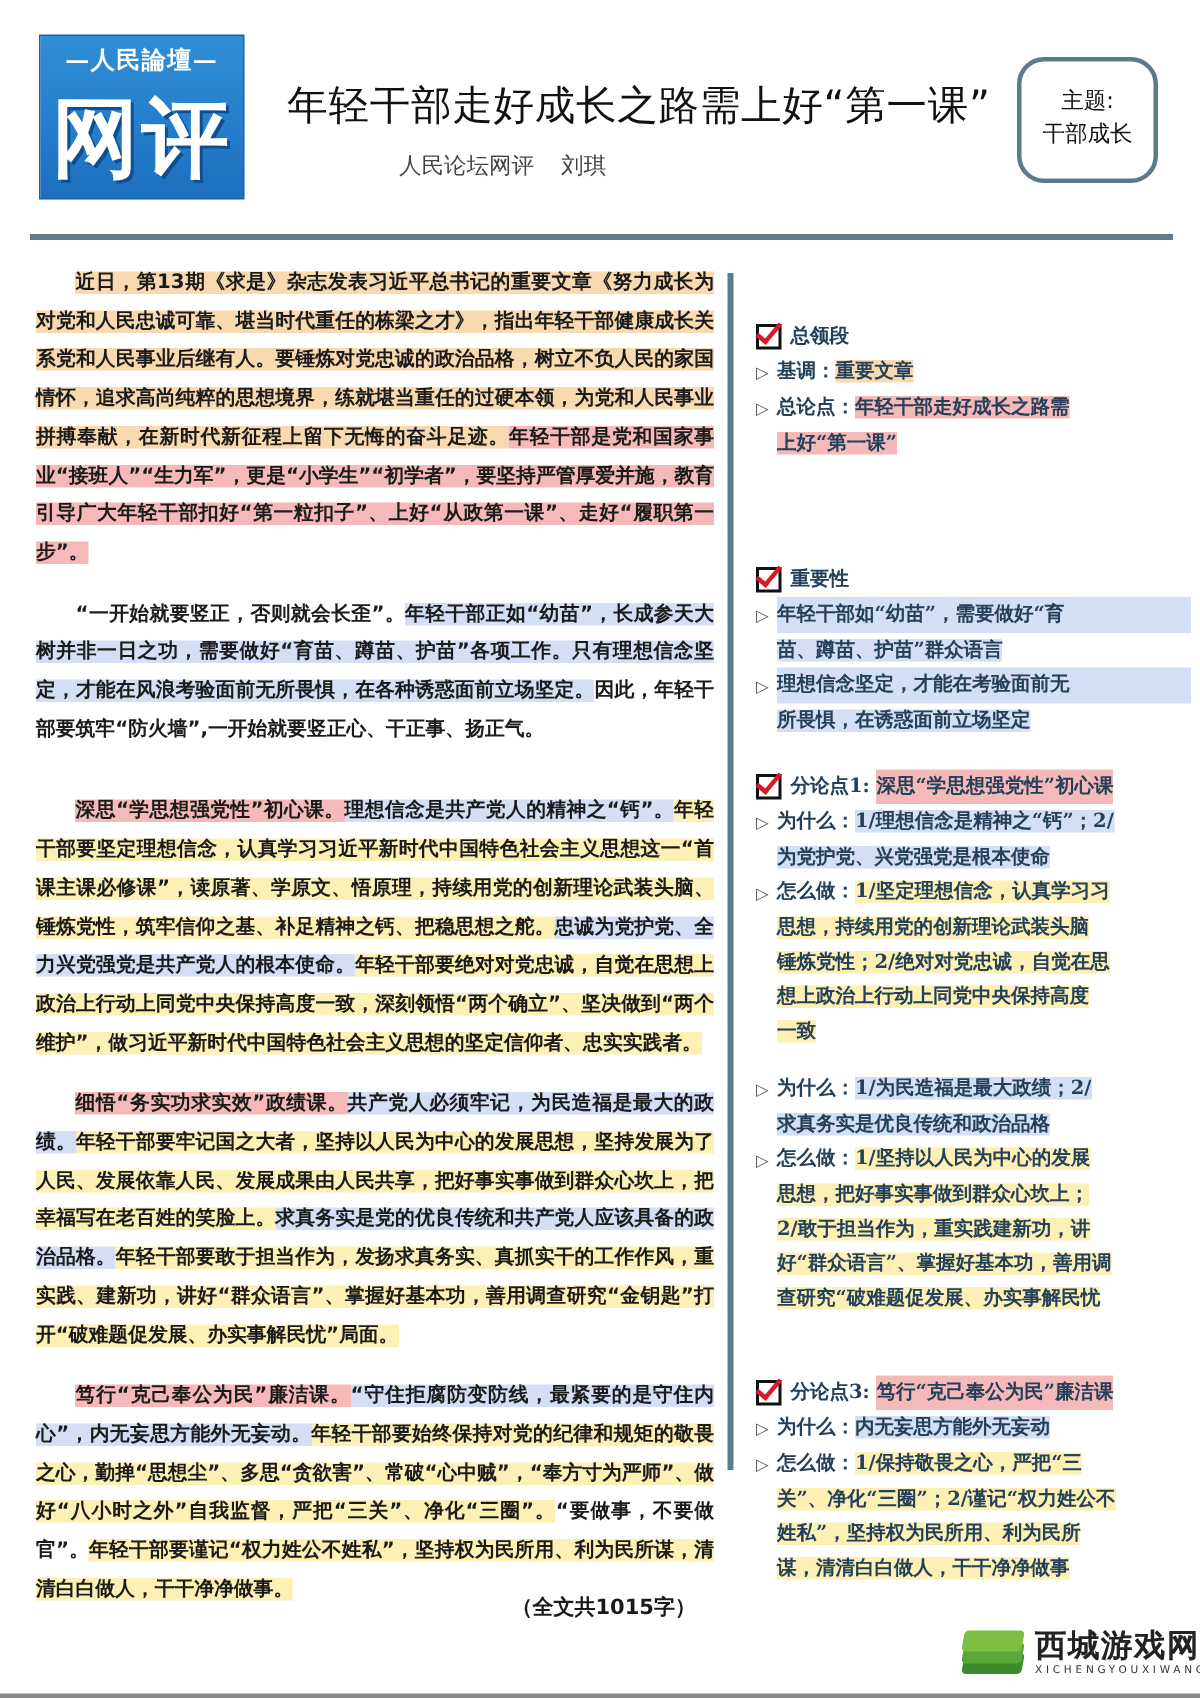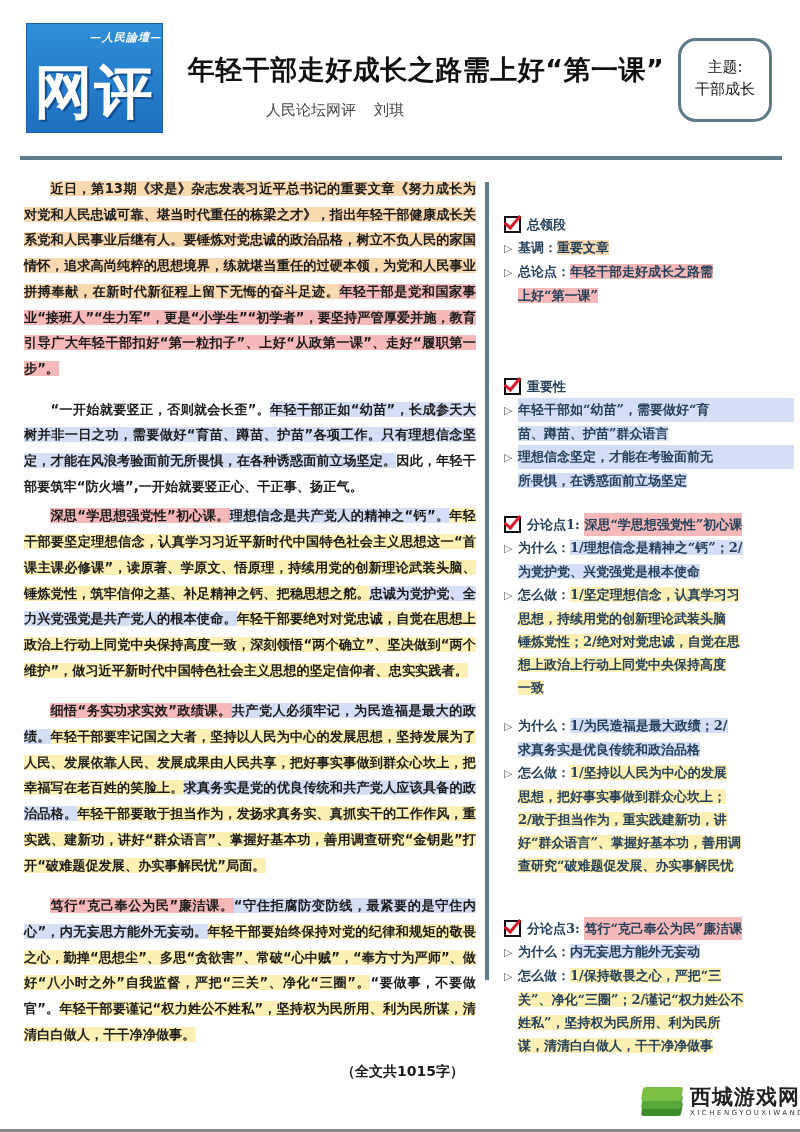--- a/index.html
+++ b/index.html
@@ -2,36 +2,36 @@
 <html><head>
 <meta charset="utf-8">
 <style>
   * { box-sizing: border-box; margin: 0; padding: 0; }
   html, body { width: 800px; height: 1132px; background: #ffffff; overflow: hidden; }
   body { position: relative; font-family: "DejaVu Sans", "Liberation Sans", sans-serif; color: #1a1a1a; }
 
   
   .logo { position: absolute; left: 26px; top: 23px; width: 137px; height: 110px;
     background: linear-gradient(180deg, #2f8fd8 0%, #1d6fc0 100%); border: 1px solid #1a5fa8; }
-  .logo .sub { position: absolute; left: 0; right: 0; top: 6px; text-align: right; color: #fff;
-    font-family: "DejaVu Serif", serif; font-style: italic; font-weight: bold; font-size: 11px; letter-spacing: 1px; }
+  .logo .sub { position: absolute; left: 0; right: 0; top: 6px; text-align: center; color: #fff;
+    font-family: "DejaVu Serif", serif; font-weight: bold; font-size: 16px; letter-spacing: 1px; }
   .logo .main { position: absolute; left: 0; right: 0; top: 30px; text-align: center; color: #fff;
     font-weight: bold; font-size: 58px; line-height: 76px; letter-spacing: 2px; text-shadow: 2px 2px 0 #0f4e92; }
   .title { position: absolute; left: 166px; top: 52px; width: 520px; text-align: center;
-    font-size: 27px; font-weight: bold; color: #111; letter-spacing: 0.5px; }
+    font-size: 27px; font-weight: normal; color: #111; letter-spacing: 0.5px; }
   .byline { position: absolute; left: 266px; top: 101px; font-size: 15px; color: #444; }
   .byline span + span { margin-left: 18px; }
   .topic { position: absolute; left: 678px; top: 38px; width: 94px; height: 84px; border: 3px solid #5c7a88;
     border-radius: 18px; text-align: center; padding-top: 15px; font-size: 15px; line-height: 22px; color: #111; }
   .hr { position: absolute; left: 20px; top: 156px; width: 762px; height: 4px; background: #5e7d8a; }
 
   
   .article { position: absolute; left: 24px; top: 176px; width: 452px; font-size: 13.2px; line-height: 25.7px; font-weight: bold; color: #1b1b1b; }
   .article p { margin-bottom: 15px; text-indent: 2em; text-align: justify; }
-  .article p.p2 { margin-bottom: 4px; }
+  .article p.p2 { margin-bottom: 29px; }
   .hl-o { background: #f9d9b0; }
   .hl-p { background: #f6b9b9; }
   .hl-b { background: #d4def4; }
   .hl-y { background: #fcf0b4; margin-top: 47px; }
   .count { position: absolute; left: 341px; top: 1063px; font-size: 14px; font-weight: bold; }
 
   
   .vline { position: absolute; left: 485px; top: 182px; width: 4px; height: 798px; background: #5e7d8a; }
 
   

